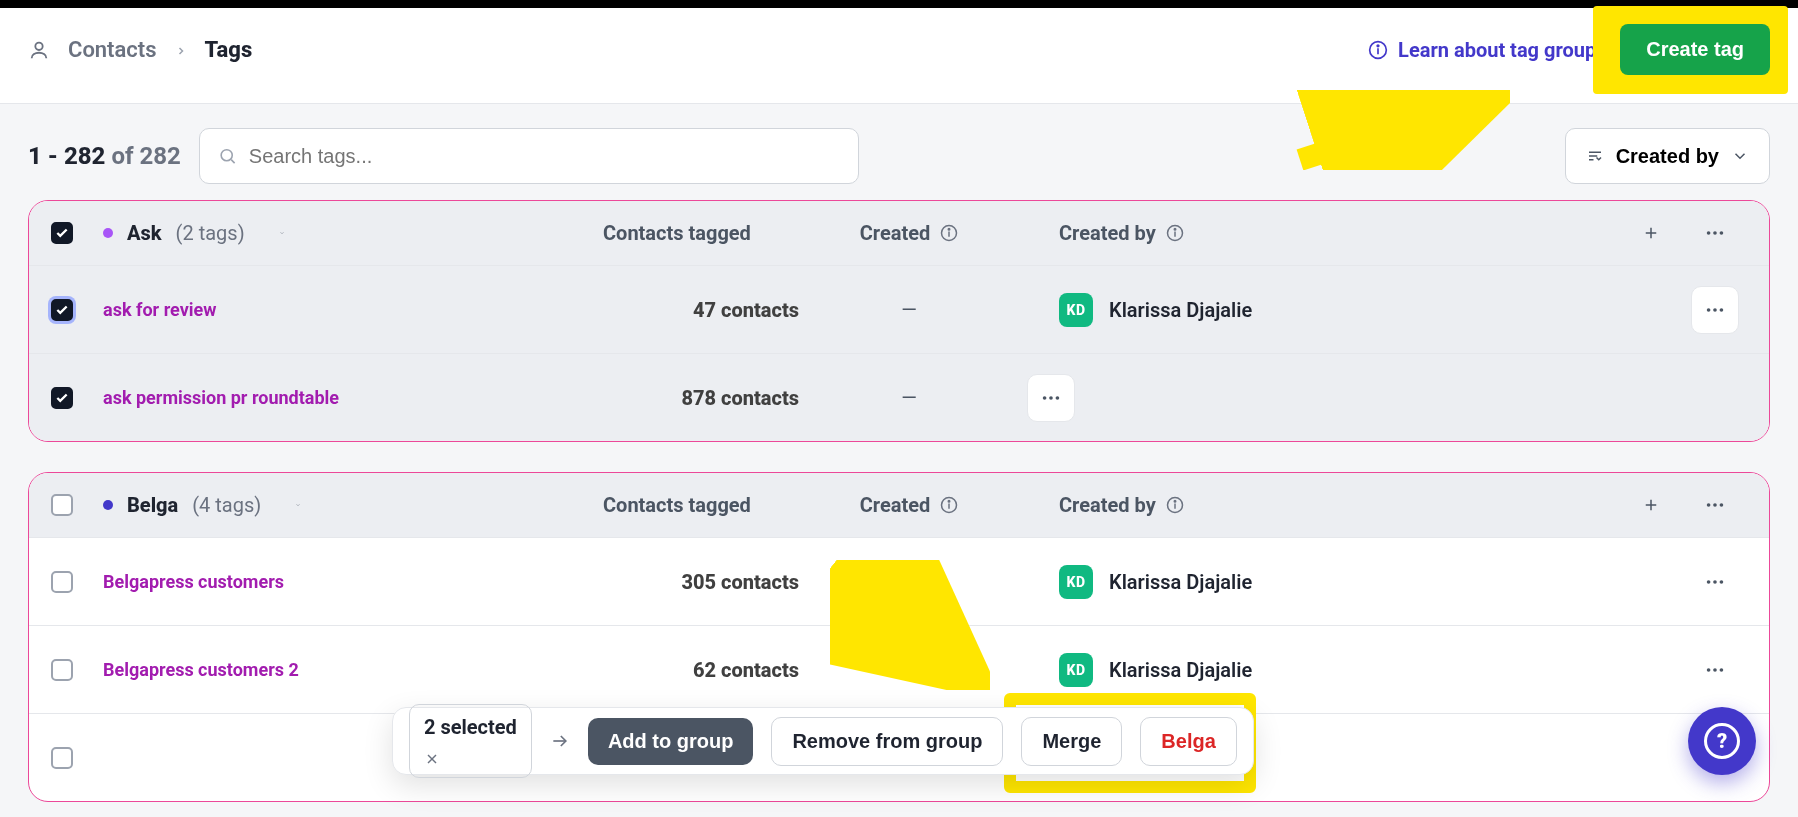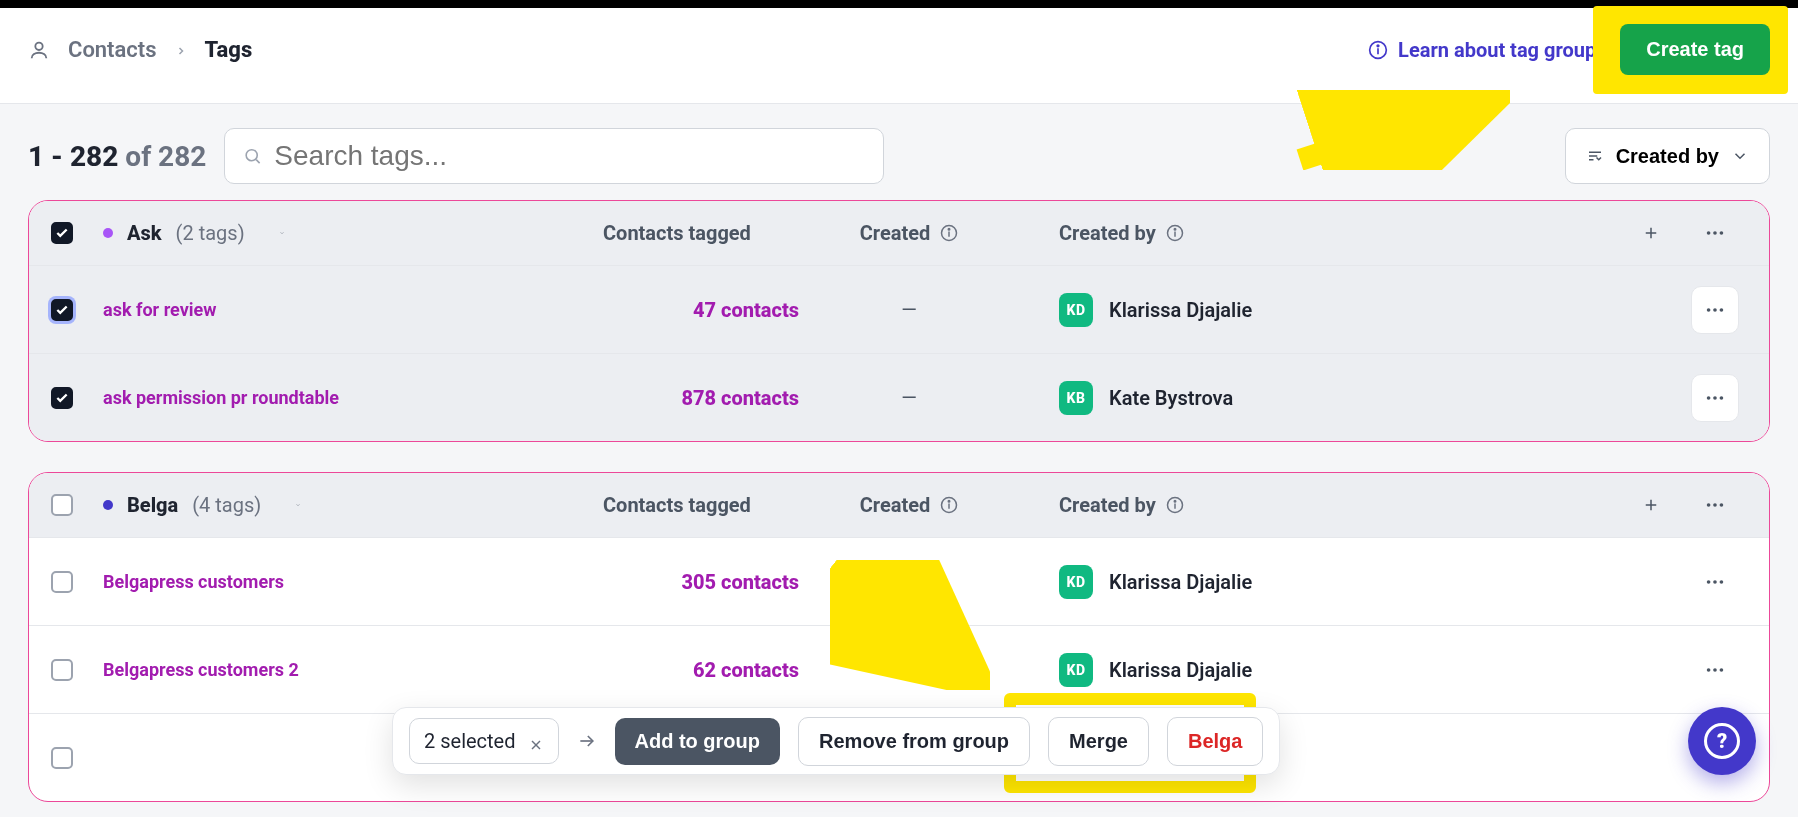--- a/index.html
+++ b/index.html
@@ -23,24 +23,24 @@
     border: 10px solid #ffe600; background: #ffe600; border-radius: 4px; z-index: 0;
   }
   .create-btn {
     position: relative; z-index: 1;
     background: #16a34a; color: #fff; border: none; border-radius: 8px;
     padding: 14px 26px; font-size: 20px; font-weight: 800; cursor: pointer;
   }
   
   .toolbar { display: flex; align-items: center; justify-content: space-between; padding: 24px 28px 16px 28px; }
   .toolbar-left { display: flex; align-items: center; gap: 18px; }
-  .count { font-size: 28px; font-weight: 800; }
+  .count { font-size: 24px; font-weight: 800; }
   .count-muted { color: #6b7280; font-weight: 700; }
   .search { display: flex; align-items: center; gap: 12px; width: 660px; height: 56px; border: 1px solid #d1d5db; border-radius: 10px; padding: 0 18px; background: #fff; }
-  .search input { border: none; outline: none; font-size: 28px; color: #0369a1; width: 100%; background: transparent; }
+  .search input { border: none; outline: none; font-size: 20px; color: #0369a1; width: 100%; background: transparent; }
   .search-icon { width: 20px; height: 20px; color: #9ca3af; }
   .sort-btn { display: flex; align-items: center; gap: 12px; height: 56px; border: 1px solid #d1d5db; border-radius: 10px; padding: 0 20px; background: #fff; font-size: 20px; font-weight: 700; cursor: pointer; }
   .sort-icon, .chev-icon { width: 18px; height: 18px; color: #4b5563; }
   
   .groups { padding: 0 28px 40px 28px; display: flex; flex-direction: column; gap: 30px; }
   .group { border: 1px solid #ec4899; border-radius: 20px; overflow: hidden; background: #fff; }
   .group-header { display: flex; align-items: center; height: 64px; background: #eceef2; padding: 0 22px; }
   .col-check { width: 52px; display: flex; align-items: center; }
   .col-name { width: 500px; display: flex; align-items: center; gap: 14px; }
   .col-tagged-lbl { width: 196px; text-align: left; color: #4b5563; font-weight: 700; font-size: 20px; }
@@ -52,41 +52,41 @@
   .dot.blue { background: #4338ca; }
   .group-name { font-weight: 800; font-size: 20px; }
   .group-count { color: #6b7280; font-size: 20px; }
   .chev-btn { width: 26px; display: flex; justify-content: center; padding-left: 20px; }
   .info-sm { width: 18px; height: 18px; color: #6b7280; }
   
   .row { display: flex; align-items: center; height: 88px; padding: 0 22px; border-top: 1px solid #e5e7eb; }
   .group .row:first-of-type { border-top: 1px solid #e5e7eb; }
   .row.selected { background: #eceef2; }
   .row .col-name { font-weight: 700; font-size: 18px; color: #a21caf; }
-  .col-tagged { width: 196px; text-align: right; color: #a21caf; font-weight: 800; font-size: 20px; }
+  .col-tagged { width: 196px; text-align: right; color: #404040; font-weight: 800; font-size: 20px; }
   .col-created { width: 220px; text-align: center; color: #4b5563; font-size: 20px; }
   .col-createdby { flex: 1; display: flex; align-items: center; gap: 16px; padding-left: 40px; font-size: 20px; font-weight: 600; }
   .avatar { width: 34px; height: 34px; border-radius: 8px; background: #10b981; color: #fff; display: flex; align-items: center; justify-content: center; font-size: 14px; font-weight: 800; letter-spacing: 0.5px; }
   .row-actions { width: 64px; display: flex; align-items: center; justify-content: center; }
   .dots-btn { width: 48px; height: 48px; border: 1px solid #e5e7eb; border-radius: 10px; background: #fff; display: flex; align-items: center; justify-content: center; color: #4b5563; cursor: pointer; }
   .dots-svg { width: 22px; height: 22px; }
   .row.plain .dots-btn { border: none; }
   
   .cb { width: 22px; height: 22px; border: 2px solid #9ca3af; border-radius: 5px; background: #fff; display: flex; align-items: center; justify-content: center; }
   .cb.checked { background: #111827; border-color: #111827; }
   .cb.checked svg { width: 14px; height: 14px; color: #fff; }
   .cb.ringed { box-shadow: 0 0 0 3px #a5b4fc; }
   
   .action-bar {
     position: fixed; left: 392px; bottom: 42px; height: 68px;
     background: #fff; border: 1px solid #e5e7eb; border-radius: 14px;
     box-shadow: 0 10px 30px rgba(0,0,0,0.12);
     display: flex; align-items: center; padding: 0 16px; gap: 18px; z-index: 50;
   }
-  .chip { display: flex; align-items: flex-end; gap: 12px; border: 1px solid #d1d5db; border-radius: 10px; padding: 10px 14px; font-size: 20px; font-weight: 400; }
+  .chip { display: flex; align-items: flex-start; gap: 12px; border: 1px solid #d1d5db; border-radius: 10px; padding: 10px 14px; font-size: 20px; font-weight: 700; flex-direction: column; }
   .chip .x-svg { width: 16px; height: 16px; color: #6b7280; }
   .arrow-svg { width: 20px; height: 20px; color: #6b7280; }
   .btn { border-radius: 10px; padding: 12px 20px; font-size: 20px; font-weight: 700; cursor: pointer; }
   .btn.primary { background: #4b5563; color: #fff; border: none; }
   .btn.outline { background: #fff; color: #1f2430; border: 1px solid #d1d5db; }
   .btn.danger { background: #fff; color: #dc2626; border: 1px solid #d1d5db; }
   .merge-highlight {
     position: fixed; left: 1004px; bottom: 24px; width: 252px; height: 100px;
     border: 12px solid #ffe600; border-radius: 6px; pointer-events: none; z-index: 45;
   }
@@ -242,24 +242,20 @@
       <div class="col-check">
         <div class="cb checked">
             <svg viewBox="0 0 24 24" fill="none" stroke="currentColor" stroke-width="4">
               <polyline points="20 6 9 17 4 12"></polyline>
             </svg>
           </div>
       </div>
       <div class="col-name">ask permission pr roundtable</div>
       <div class="col-tagged">878 contacts</div>
       <div class="col-created">—</div>
-      <div class="col-createdby">
-        <div class="avatar">KB</div>
-        <span>Kate Bystrova</span>
-      </div>
       <div class="row-actions">
           <button class="dots-btn">
             <svg class="dots-svg" viewBox="0 0 24 24" fill="currentColor">
               <circle cx="5" cy="12" r="2"></circle>
               <circle cx="12" cy="12" r="2"></circle>
               <circle cx="19" cy="12" r="2"></circle>
             </svg>
           </button>
         </div>
     </div>

